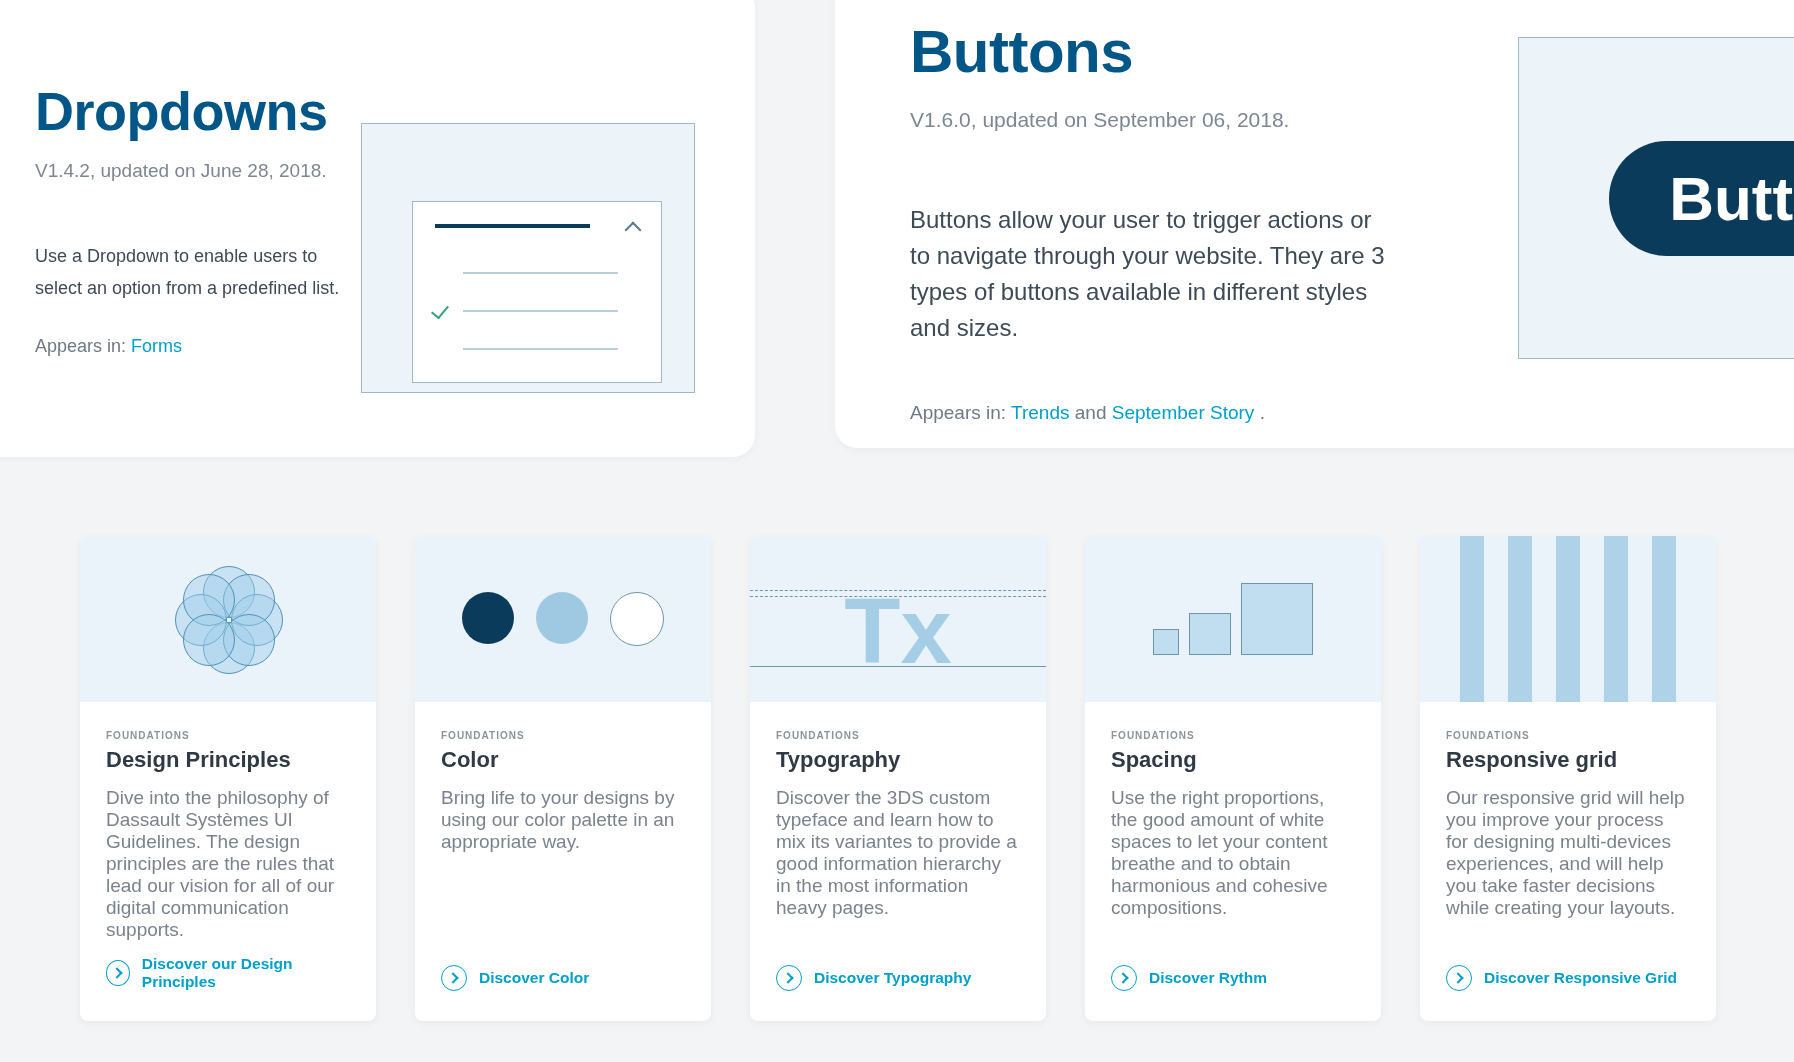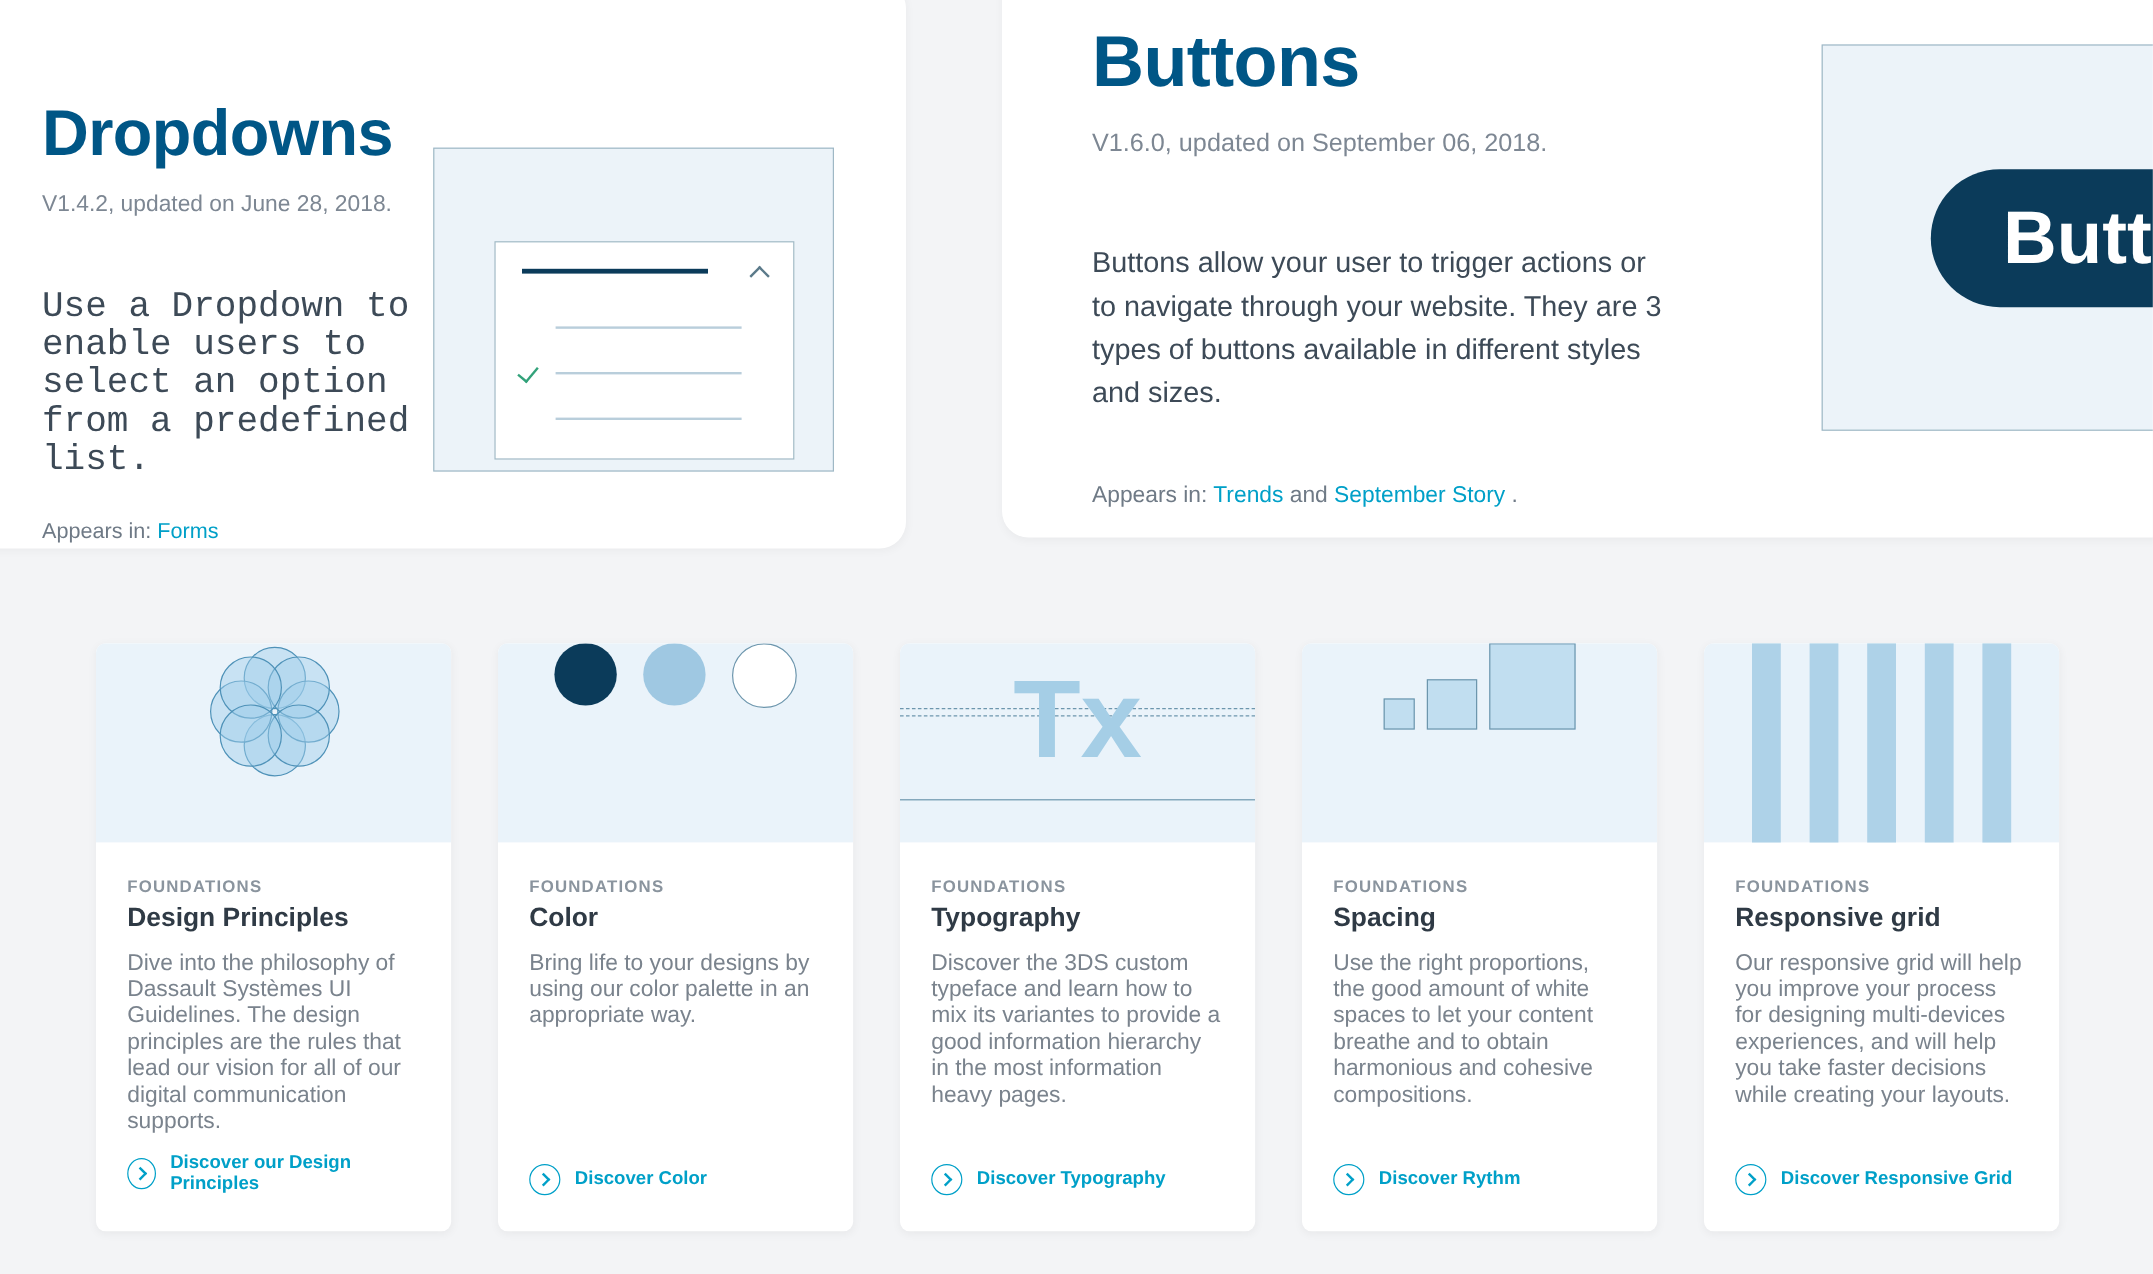--- a/index.html
+++ b/index.html
@@ -34,25 +34,24 @@
     margin:0 0 18px 0;
     letter-spacing:-0.5px;
   }
   #card-dropdowns .meta {
     color:#7d8793;
     font-size:19px;
     margin-bottom:58px;
   }
   #card-dropdowns .desc {
     color:#3d4a57;
-    font-size:30px;
+    font-size:18px;
     line-height:32px;
     max-width:320px;
     margin-bottom:32px;
-    font-family:Liberation Mono, monospace;
   }
   #card-dropdowns .appears {
     color:#6f7a86;
     font-size:18px;
   }
   #card-dropdowns .appears a { color:#00a0c8; text-decoration:none;margin-top:48px; }
 
   
   .dd-illus {
     position:absolute;
@@ -154,31 +153,31 @@
     border-radius:8px;
     box-shadow:0 2px 8px rgba(0,0,0,0.05);
     display:flex;
     flex-direction:column;
     overflow:hidden;
   }
   .fcard .thumb {
     height:166px;
     background:#eaf3fa;
     position:relative;
-    display:flex; align-items:flex-start; justify-content:center;
+    display:flex; align-items:center; justify-content:center;
     overflow:hidden;
   }
   .fcard .body {
     padding:28px 26px 14px 26px;
     flex:1;
   }
   .fcard .kicker {
     color:#8a949e;
     letter-spacing:1px;
-    font-size:14px;
+    font-size:10px;
     font-weight:600;
     margin-bottom:6px;
   }
   .fcard .title {
     color:#2f3a45;
     font-size:22px;
     font-weight:700;
     margin-bottom:14px;
   }
   .fcard .text {

